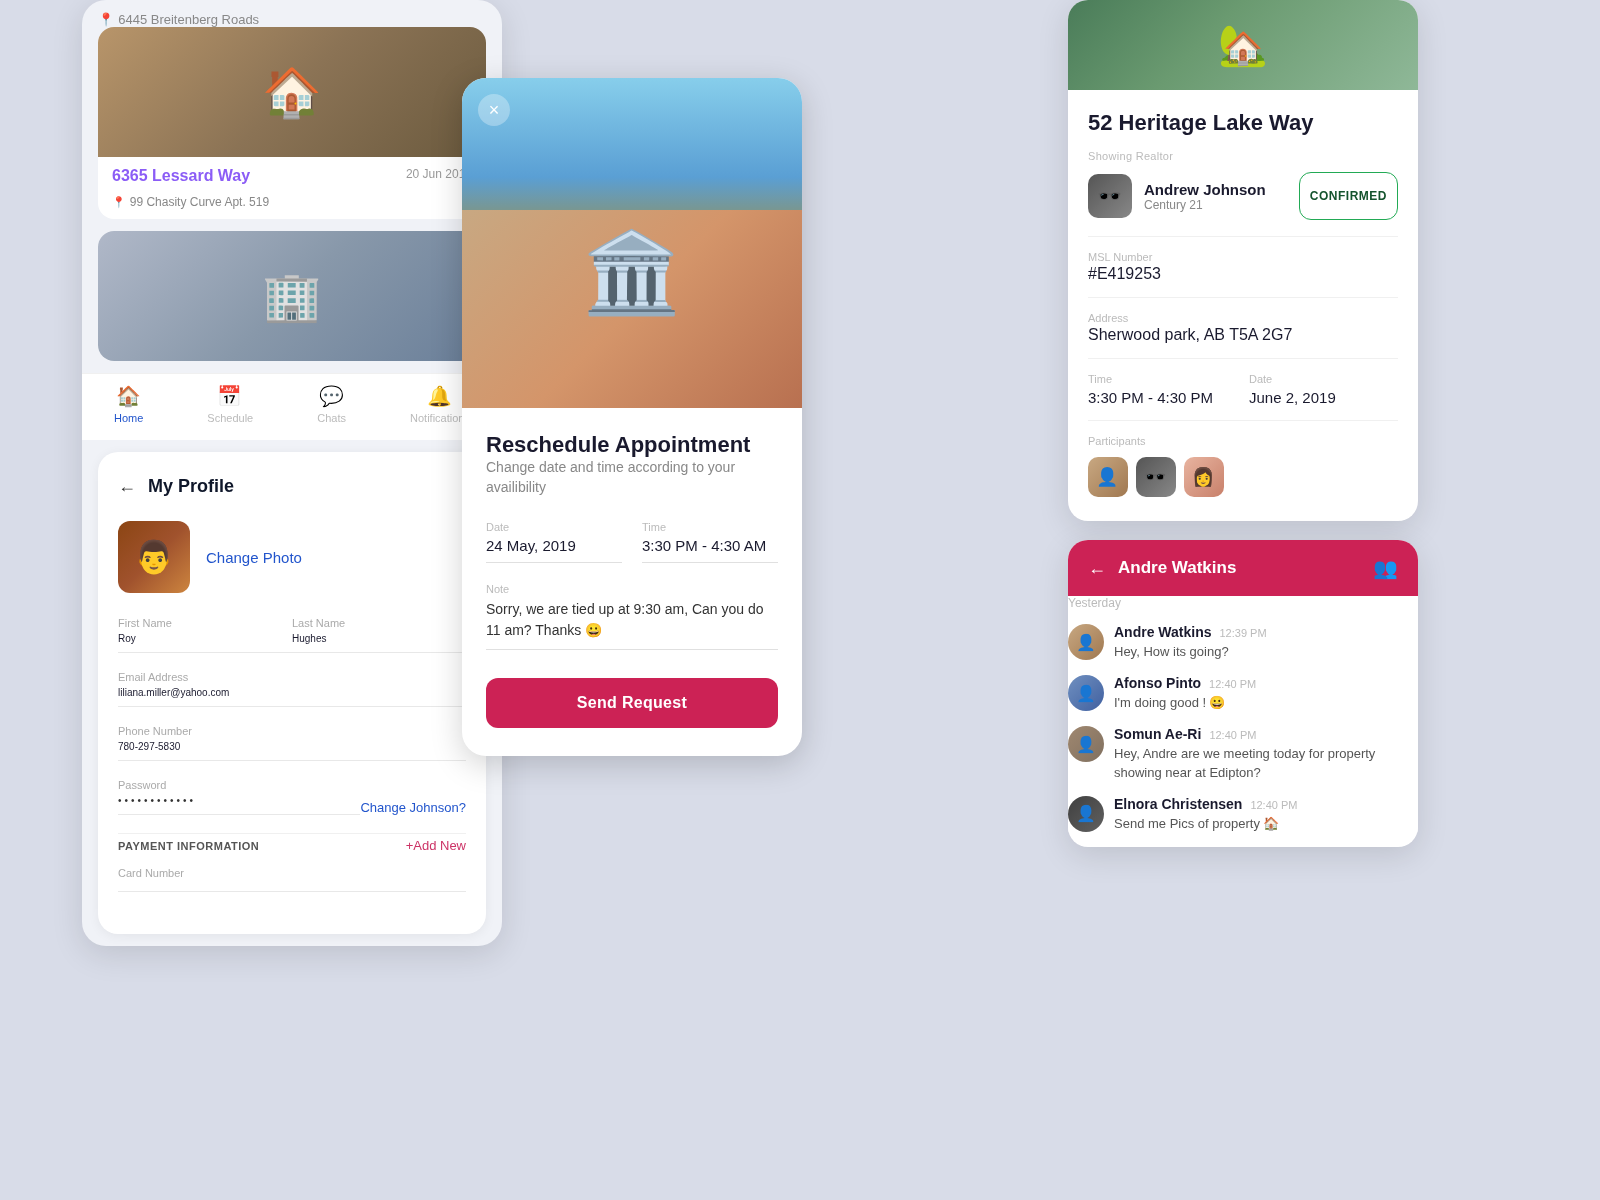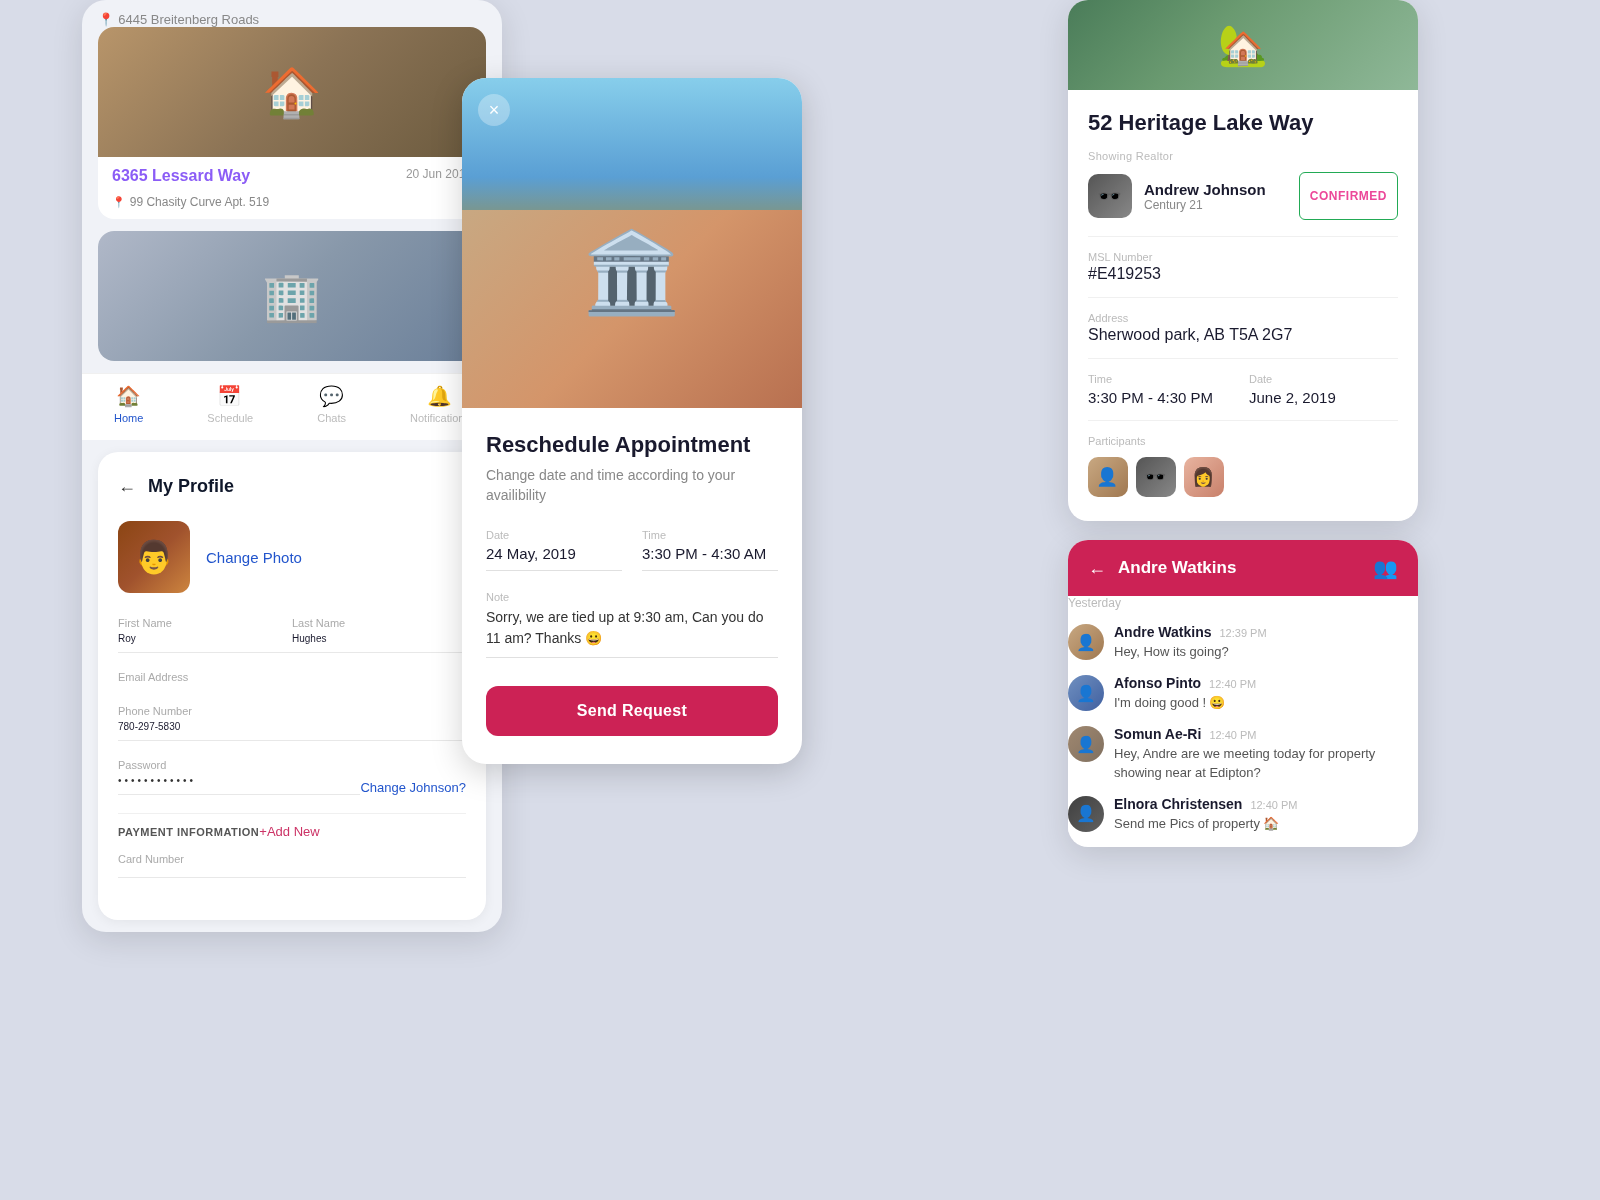--- a/index.html
+++ b/index.html
@@ -181,23 +181,24 @@
       cursor: pointer;
     }
     .password-row {
       display: flex;
       justify-content: space-between;
       align-items: flex-end;
       margin-bottom: 18px;
     }
     .payment-header {
       display: flex;
+      justify-content: space-between;
       align-items: center;
       margin-bottom: 14px;
-      padding-top: 10px;
+      padding-top: 4px;
       border-top: 1px solid #f0f0f0;
     }
     .payment-title {
       font-size: 11px;
       font-weight: 700;
       color: #555;
       letter-spacing: 0.5px;
       text-transform: uppercase;
     }
     .add-new-link {
@@ -268,21 +269,20 @@
       font-size: 18px;
       font-weight: 300;
     }
     .modal-content {
       padding: 24px 24px 28px;
     }
     .modal-title {
       font-size: 22px;
       font-weight: 700;
       color: #1a1a2e;
-      margin-bottom: 8px;
     }
     .modal-subtitle {
       font-size: 14px;
       color: #888;
       margin-bottom: 24px;
       line-height: 1.4;
     }
     .modal-form-row {
       display: flex;
       gap: 20px;
@@ -385,23 +385,23 @@
       font-size: 15px;
       font-weight: 600;
       color: #1a1a2e;
     }
     .realtor-company {
       font-size: 12px;
       color: #888;
     }
     .confirmed-badge {
       border: 1.5px solid #22aa55;
-      border-radius: 6px;
+      border-radius: 12px;
       padding: 16px 10px;
-      color: #ec4899;
+      color: #14532d;
       font-size: 12px;
       font-weight: 600;
       letter-spacing: 0.5px;
     }
     .divider { height: 1px; background: #f0f0f0; margin: 14px 0; }
     .detail-grid {
       display: grid;
       grid-template-columns: 1fr 1fr;
       gap: 12px;
       margin-bottom: 4px;
@@ -589,20 +589,21 @@
       </div>
       <div class="form-field">
         <div class="field-label">Last Name</div>
         <div class="field-value">Hughes</div>
       </div>
     </div>
 
     <div class="form-row">
       <div class="form-field full">
         <div class="field-label">Email Address</div>
+        <div class="field-value">liliana.miller@yahoo.com</div>
       </div>
     </div>
 
     <div class="form-row">
       <div class="form-field full">
         <div class="field-label">Phone Number</div>
         <div class="field-value">780-297-5830</div>
       </div>
     </div>
 

